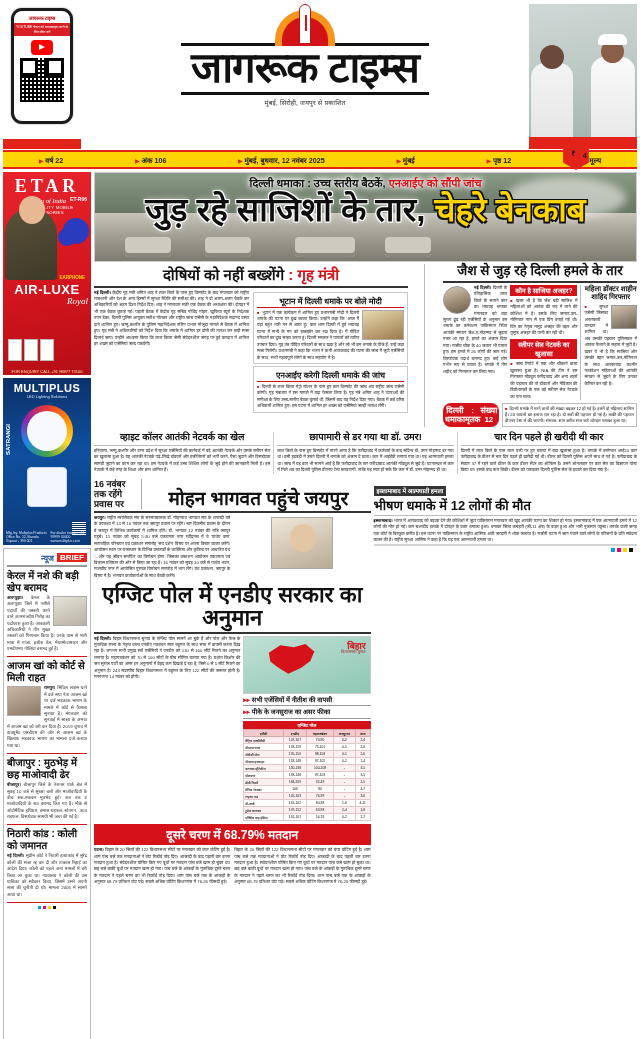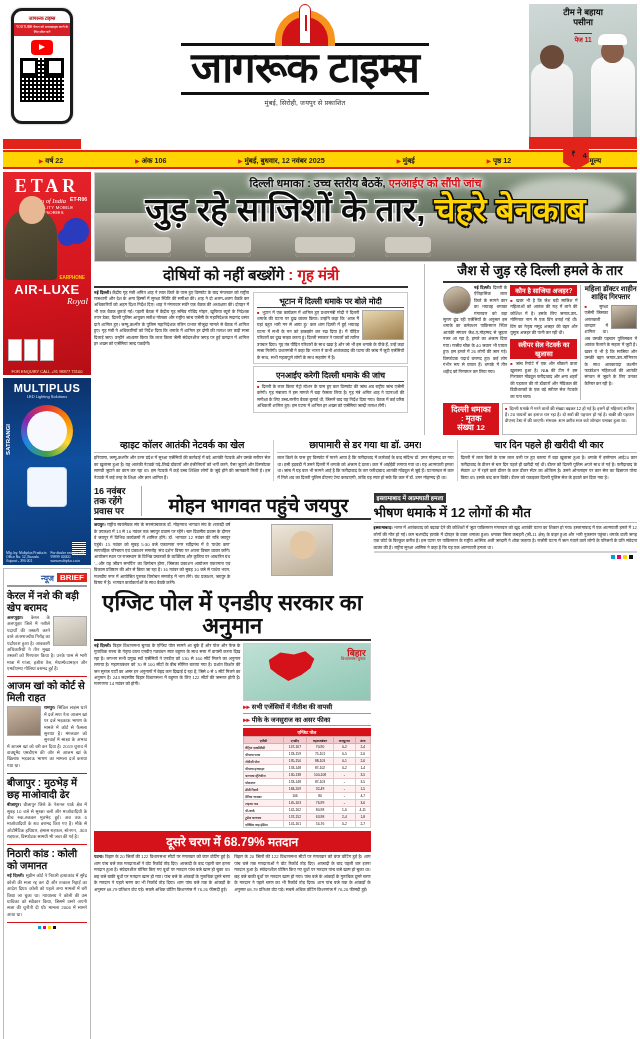--- a/index.html
+++ b/index.html
@@ -79,21 +79,21 @@
   .ad-etar .model:before{content:"";position:absolute;left:14px;top:-12px;width:26px;height:28px;border-radius:50%;background:#e8b894;}
   .ad-etar .sku { position:absolute; right:4px; top:24px; font-size:5px; font-weight:bold;}
   .ad-etar .prod { position:absolute; right:2px; top:46px; width:26px; height:26px; border-radius:50%; background:#2a3bbd; box-shadow:-9px 6px 0 -4px #2a3bbd;}
   .ad-etar .airluxe { position:absolute; left:0; right:0; top:110px; text-align:center; font-size:13px; font-weight:bold; color:#fff; letter-spacing:.5px;}
   .ad-etar .earphone { position:absolute; right:6px; top:103px; font-size:4.5px; color:#ffd400; font-weight:bold;}
   .ad-etar .royal { position:absolute; right:3px; top:124px; font-size:9px; font-style:italic; font-family:"Liberation Serif",serif; color:#fff;}
   .ad-etar .boxes { position:absolute; left:5px; bottom:14px; display:flex; gap:2px;}
   .ad-etar .boxes i { display:block; width:14px; height:22px; background:#fff; border:1px solid #bbb;}
   .ad-etar .foot { position:absolute; bottom:1px; left:0; width:100%; text-align:center; font-size:4px; color:#ffe9a8;}
 
-  .ad-satrangi { height:187px; background:linear-gradient(175deg,#0c2f66 0%,#0f4f9e 45%,#0b3a78 100%); position:relative; overflow:hidden; color:#fff; padding:4px;}
+  .ad-satrangi { height:167px; background:linear-gradient(175deg,#0c2f66 0%,#0f4f9e 45%,#0b3a78 100%); position:relative; overflow:hidden; color:#fff; padding:4px;}
   .ad-satrangi .sbrand { font-size:11px; font-weight:bold; text-align:center; color:#fff; letter-spacing:.5px;}
   .ad-satrangi .ssub { font-size:4px; text-align:center; color:#cfe2ff;}
   .ad-satrangi .ring { width:52px; height:52px; border-radius:50%; margin:6px auto 0;
       background:conic-gradient(#e53935,#fb8c00,#fdd835,#43a047,#1e88e5,#8e24aa,#e53935); position:relative;}
   .ad-satrangi .ring:after { content:""; position:absolute; inset:6px; border-radius:50%; background:#f7f9ff;}
   .ad-satrangi .sq { width:40px; height:40px; background:#f2f6ff; border-radius:4px; margin:10px auto 0; border:1px solid #c9d7ef;}
   .ad-satrangi .vert { position:absolute; left:2px; top:46px; writing-mode:vertical-rl; transform:rotate(180deg); font-size:6px; font-weight:bold; color:#fff;}
   .ad-satrangi .sfoot { position:absolute; bottom:2px; left:3px; right:3px; font-size:3.4px; color:#dbe8ff; display:flex; justify-content:space-between;}
   .ad-satrangi .sqr { position:absolute; right:5px; bottom:10px; width:14px; height:14px; background:repeating-linear-gradient(0deg,#fff 0 1px,#0c2f66 1px 2px),repeating-linear-gradient(90deg,#fff 0 1px,transparent 1px 2px);}
 
@@ -152,21 +152,21 @@
 
   
   .r-title { font-size:13.5px; font-weight:bold; text-align:center; line-height:1.1; }
   .r-sub { display:flex; gap:3px; margin-top:2px;}
   .tagbox { background:#d5121a; color:#fff; font-size:6.5px; font-weight:bold; text-align:center; padding:1px 2px; margin-bottom:2px;}
   .round-photo { width:28px; height:28px; border-radius:50%; background:linear-gradient(160deg,#d8c9b4,#6b5a45); border:1px solid #999; float:left; margin:1px 3px 1px 0;}
   .sq-photo { width:26px; height:24px; background:linear-gradient(160deg,#cfc2ae,#6e6050); border:1px solid #999; float:right; margin:1px 0 1px 3px;}
 
   .deathbox { display:flex; gap:3px; margin-top:3px; align-items:stretch;}
   .deathtag { background:#d5121a; color:#fff; font-size:8px; font-weight:bold; width:56px; flex:0 0 56px;
-      display:flex; flex-direction:column; align-items:center; justify-content:center; line-height:1.15; text-align:center; padding:2px;}
+      display:flex; flex-direction:row; align-items:center; justify-content:center; line-height:1.15; text-align:center; padding:2px;border-radius:8px;}
   .deathtxt { flex:1; border:1px solid #bbb; padding:2px; font-size:4.2px; line-height:1.45; text-align:justify;}
 
   .three-col { display:flex; gap:3px; margin-top:3px;}
   .three-col > div { flex:1; border-left:1px solid #ccc; padding-left:3px;}
   .three-col > div:first-child { border-left:none; padding-left:0;}
   .tc-title { font-size:9.5px; font-weight:bold; text-align:center; line-height:1.12; margin-bottom:2px;}
 
   
   .band { display:flex; gap:3px; margin-top:3px;}
   .band-left { flex:1.05; }
@@ -236,25 +236,20 @@
           <div class="arc-r"></div>
           <div class="nib"></div>
       </div>
       <div class="paper-name">जागरूक टाइम्स</div>
       <div class="paper-sub">मुंबई, सिरोही, जयपुर से प्रकाशित</div>
     </div>
 
     <div class="sports-teaser">
       <div class="pl p1"></div>
       <div class="pl p2"></div>
-      <div class="teaser-txt">
-        <div class="t1">टीम ने बहाया</div>
-        <div class="t1">पसीना</div>
-        <div class="t-pg">पेज 11</div>
-      </div>
       <div class="teaser-red"></div>
     </div>
   </div>
 
   <div class="info-strip">
     <span>वर्ष 22</span>
     <span>अंक 106</span>
     <span>मुंबई, बुधवार, 12 नवंबर 2025</span>
     <span>मुंबई</span>
     <span>पृष्ठ 12</span>

